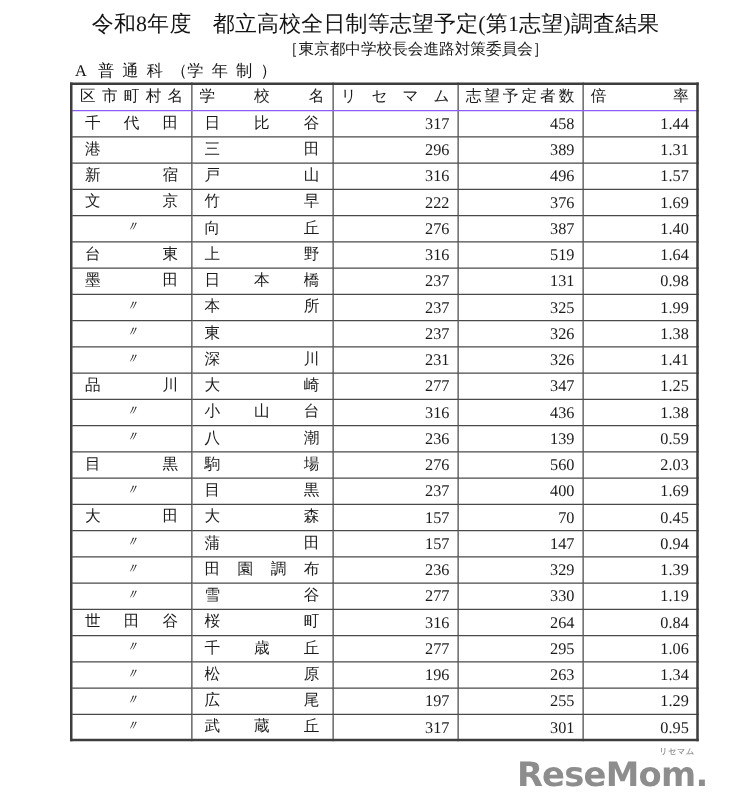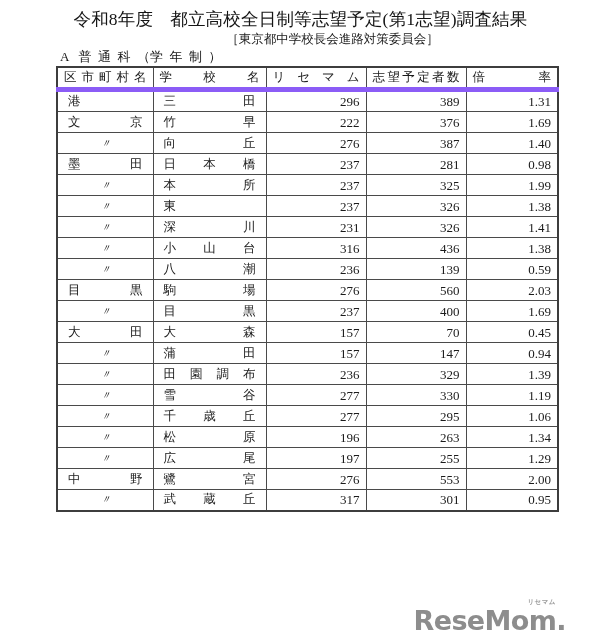--- a/index.html
+++ b/index.html
@@ -94,21 +94,21 @@
     padding: 0 6px;
     box-sizing: border-box;
     line-height: 19px;
     white-space: nowrap;
     overflow: hidden;
   }
   table.data thead th {
     text-align: center;
     font-weight: normal;
     font-size: 12.5px;
-    border-bottom: 5px solid #8b5cf6;
+    border-bottom: 1px solid #8b5cf6;
   }
   
   table.data {
     border: 2px solid #3d3d3d;
   }
 
   .jp-spread {
     display: block;
     text-align: justify;
     text-align-last: justify;
@@ -204,31 +204,53 @@
               <span class="jp-spread">志望予定者数</span>
             </th>
           <th>
               <span class="jp-spread">倍率</span>
             </th>
         </tr>
       </thead>
       <tbody>
           <tr>
             <td class="cell-city">
+              <span class="jp-spread">千代田</span>
+            </td>
+            <td class="cell-school">
+              <span class="jp-spread">日比谷</span>
+            </td>
+            <td class="num">317</td>
+            <td class="num">458</td>
+            <td class="num">1.44</td>
+          </tr>
+          <tr>
+            <td class="cell-city">
               <span class="jp-spread">港</span>
             </td>
             <td class="cell-school">
               <span class="jp-spread">三田</span>
             </td>
             <td class="num">296</td>
             <td class="num">389</td>
             <td class="num">1.31</td>
           </tr>
           <tr>
             <td class="cell-city">
+              <span class="jp-spread">新宿</span>
+            </td>
+            <td class="cell-school">
+              <span class="jp-spread">戸山</span>
+            </td>
+            <td class="num">316</td>
+            <td class="num">496</td>
+            <td class="num">1.57</td>
+          </tr>
+          <tr>
+            <td class="cell-city">
               <span class="jp-spread">文京</span>
             </td>
             <td class="cell-school">
               <span class="jp-spread">竹早</span>
             </td>
             <td class="num">222</td>
             <td class="num">376</td>
             <td class="num">1.69</td>
           </tr>
           <tr>
@@ -237,27 +259,38 @@
             </td>
             <td class="cell-school">
               <span class="jp-spread">向丘</span>
             </td>
             <td class="num">276</td>
             <td class="num">387</td>
             <td class="num">1.40</td>
           </tr>
           <tr>
             <td class="cell-city">
+              <span class="jp-spread">台東</span>
+            </td>
+            <td class="cell-school">
+              <span class="jp-spread">上野</span>
+            </td>
+            <td class="num">316</td>
+            <td class="num">519</td>
+            <td class="num">1.64</td>
+          </tr>
+          <tr>
+            <td class="cell-city">
               <span class="jp-spread">墨田</span>
             </td>
             <td class="cell-school">
               <span class="jp-spread">日本橋</span>
             </td>
             <td class="num">237</td>
-            <td class="num">281</td>
+            <td class="num">131</td>
             <td class="num">0.98</td>
           </tr>
           <tr>
             <td class="cell-city">
               <span class="ditto">〃</span>
             </td>
             <td class="cell-school">
               <span class="jp-spread">本所</span>
             </td>
             <td class="num">237</td>
@@ -281,20 +314,31 @@
             </td>
             <td class="cell-school">
               <span class="jp-spread">深川</span>
             </td>
             <td class="num">231</td>
             <td class="num">326</td>
             <td class="num">1.41</td>
           </tr>
           <tr>
             <td class="cell-city">
+              <span class="jp-spread">品川</span>
+            </td>
+            <td class="cell-school">
+              <span class="jp-spread">大崎</span>
+            </td>
+            <td class="num">277</td>
+            <td class="num">347</td>
+            <td class="num">1.25</td>
+          </tr>
+          <tr>
+            <td class="cell-city">
               <span class="ditto">〃</span>
             </td>
             <td class="cell-school">
               <span class="jp-spread">小山台</span>
             </td>
             <td class="num">316</td>
             <td class="num">436</td>
             <td class="num">1.38</td>
           </tr>
           <tr>
@@ -369,20 +413,31 @@
             </td>
             <td class="cell-school">
               <span class="jp-spread">雪谷</span>
             </td>
             <td class="num">277</td>
             <td class="num">330</td>
             <td class="num">1.19</td>
           </tr>
           <tr>
             <td class="cell-city">
+              <span class="jp-spread">世田谷</span>
+            </td>
+            <td class="cell-school">
+              <span class="jp-spread">桜町</span>
+            </td>
+            <td class="num">316</td>
+            <td class="num">264</td>
+            <td class="num">0.84</td>
+          </tr>
+          <tr>
+            <td class="cell-city">
               <span class="ditto">〃</span>
             </td>
             <td class="cell-school">
               <span class="jp-spread">千歳丘</span>
             </td>
             <td class="num">277</td>
             <td class="num">295</td>
             <td class="num">1.06</td>
           </tr>
           <tr>
@@ -399,31 +454,20 @@
           <tr>
             <td class="cell-city">
               <span class="ditto">〃</span>
             </td>
             <td class="cell-school">
               <span class="jp-spread">広尾</span>
             </td>
             <td class="num">197</td>
             <td class="num">255</td>
             <td class="num">1.29</td>
-          </tr>
-          <tr>
-            <td class="cell-city">
-              <span class="jp-spread">中野</span>
-            </td>
-            <td class="cell-school">
-              <span class="jp-spread">鷺宮</span>
-            </td>
-            <td class="num">276</td>
-            <td class="num">553</td>
-            <td class="num">2.00</td>
           </tr>
           <tr>
             <td class="cell-city">
               <span class="ditto">〃</span>
             </td>
             <td class="cell-school">
               <span class="jp-spread">武蔵丘</span>
             </td>
             <td class="num">317</td>
             <td class="num">301</td>

